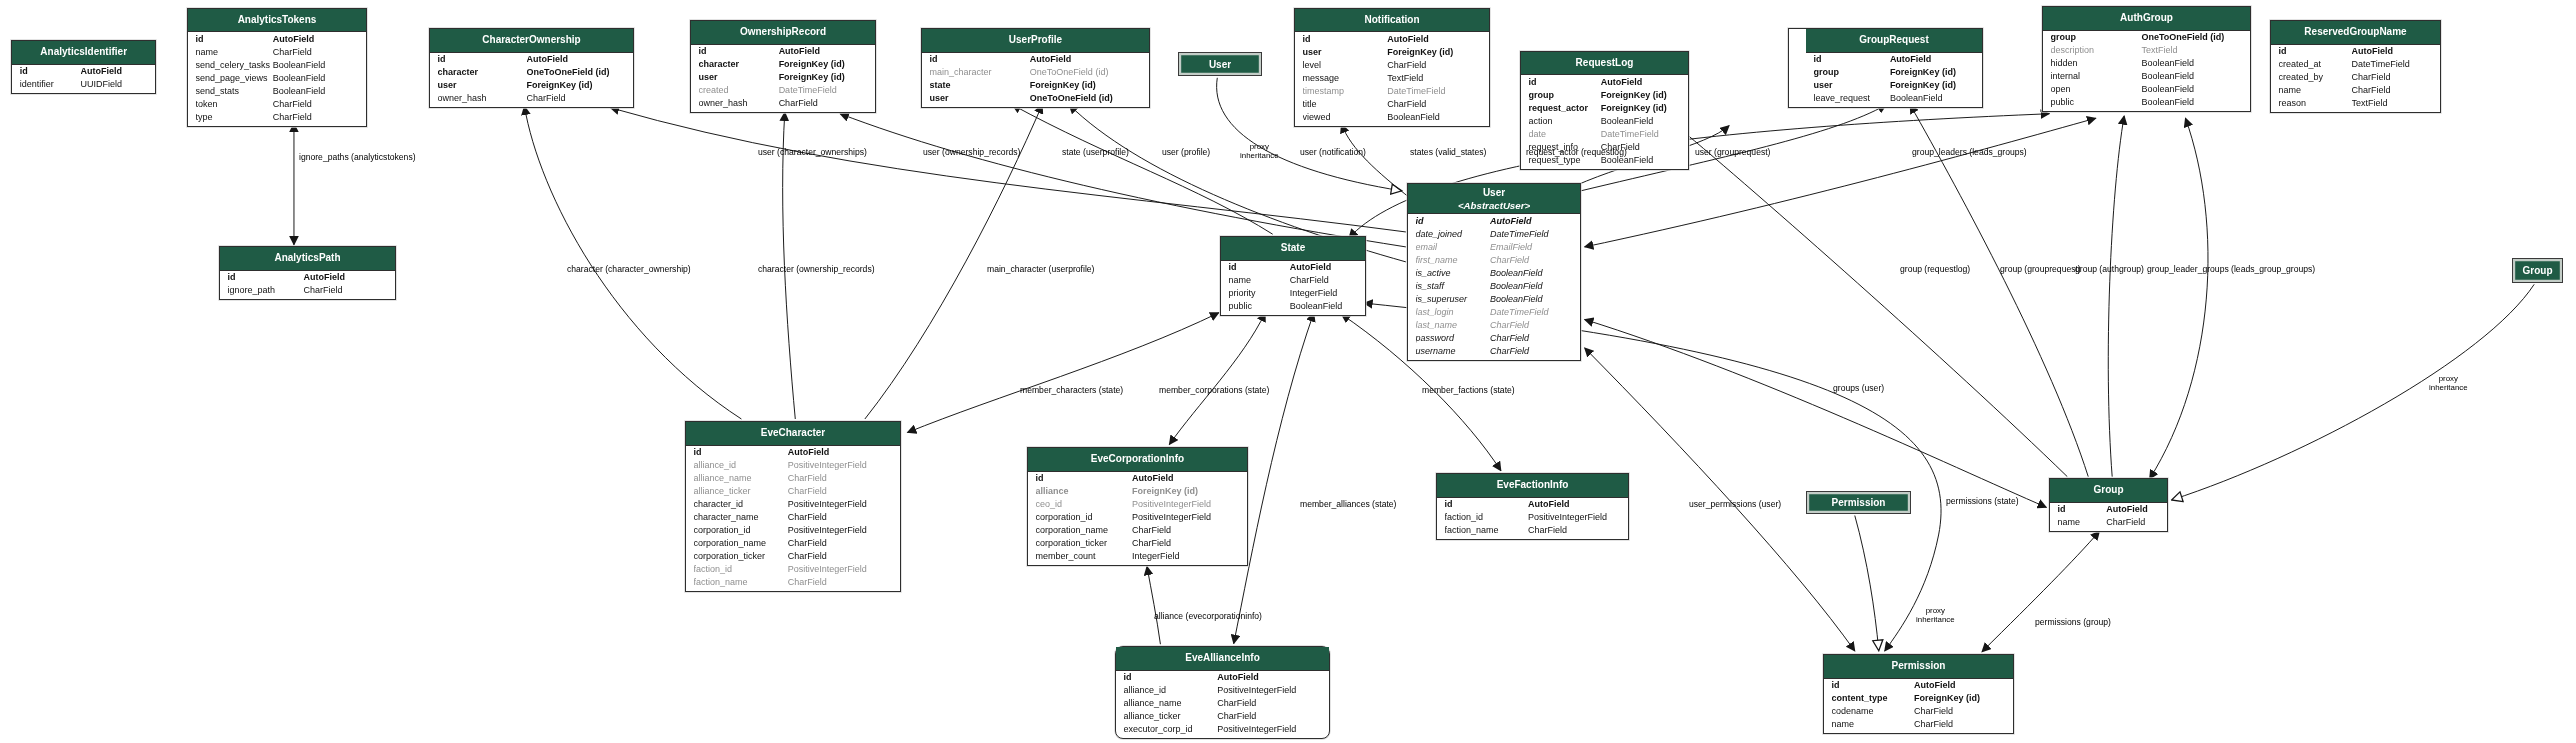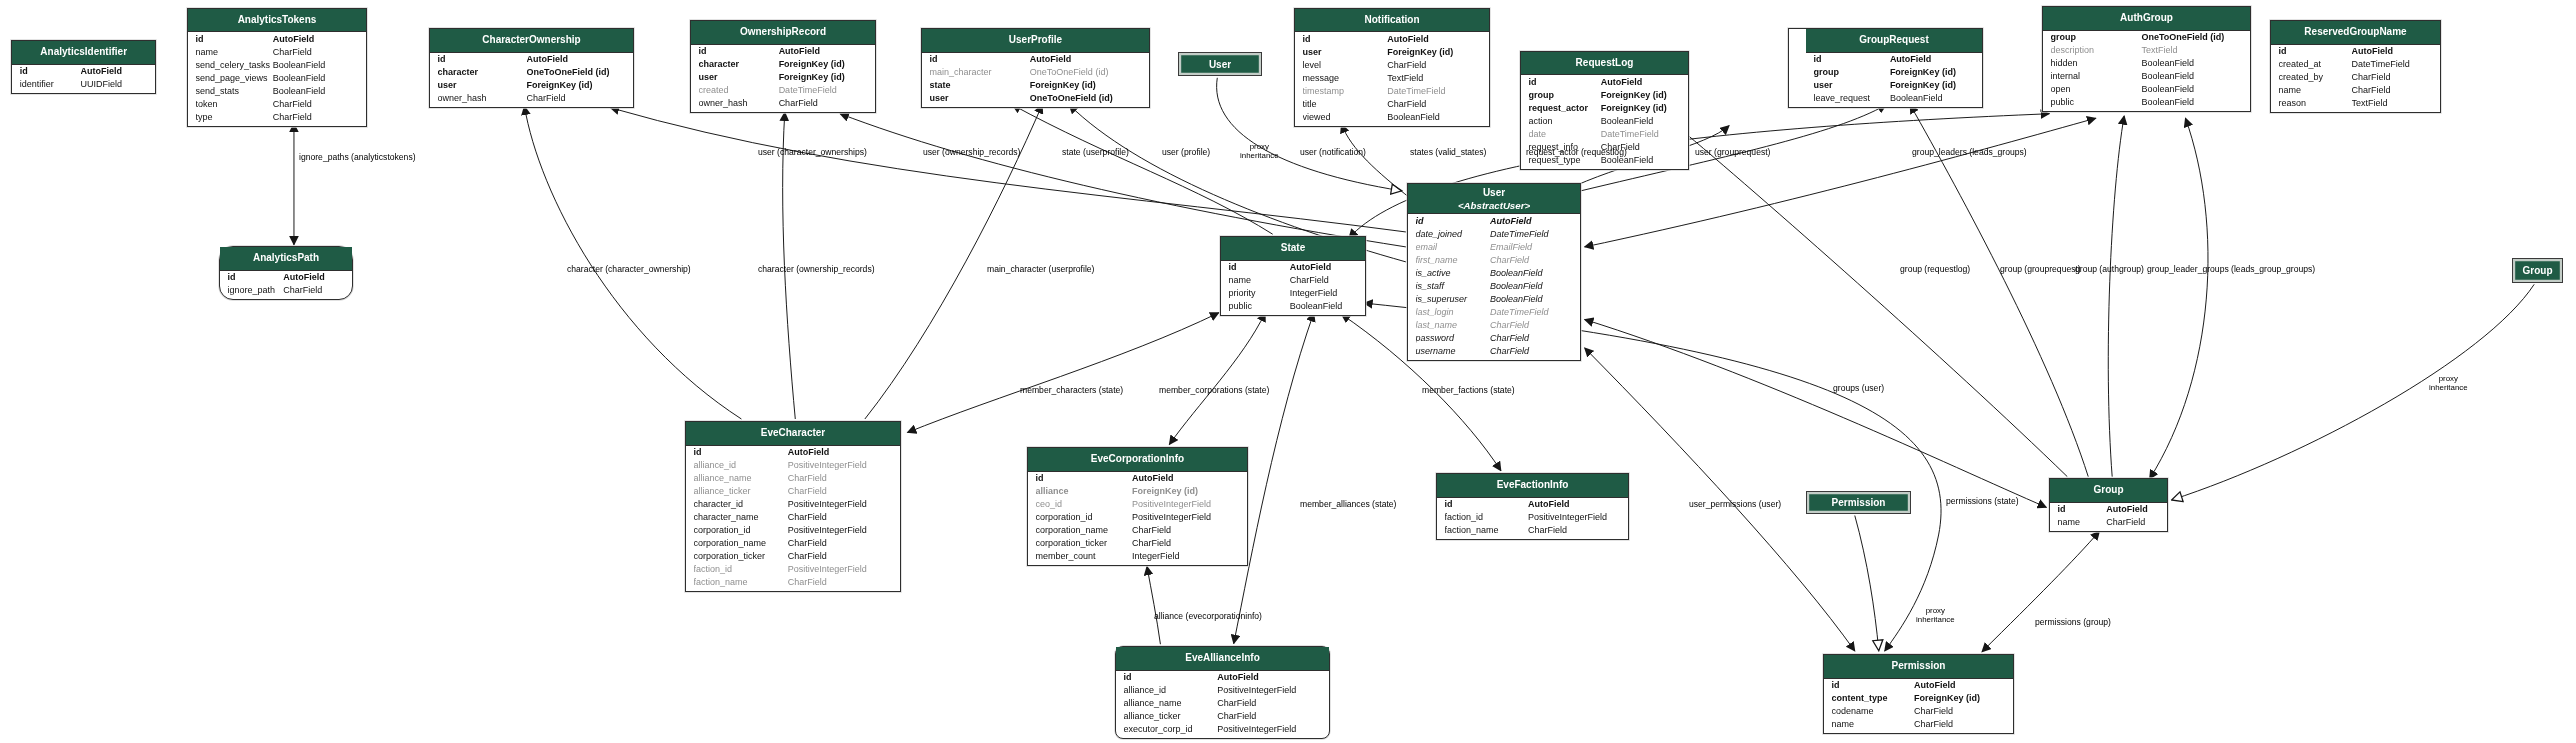--- a/index.html
+++ b/index.html
@@ -323,21 +323,21 @@
         <div class="field-row">
           <span class="fname">name</span>
           <span class="ftype">CharField</span>
         </div>
         <div class="field-row">
           <span class="fname">reason</span>
           <span class="ftype">TextField</span>
         </div>
       </div>
     </div>
-    <div class="entity" style="left: 219px; top: 246px; width: 134px; border-radius: 14px;">
+    <div class="entity" style="left: 219px; top: 246px; width: 177px;">
       <div class="entity-header"><span>AnalyticsPath</span></div>
       <div class="entity-body">
         <div class="field-row">
           <span class="fname bold">id</span>
           <span class="ftype bold">AutoField</span>
         </div>
         <div class="field-row">
           <span class="fname">ignore_path</span>
           <span class="ftype">CharField</span>
         </div>

